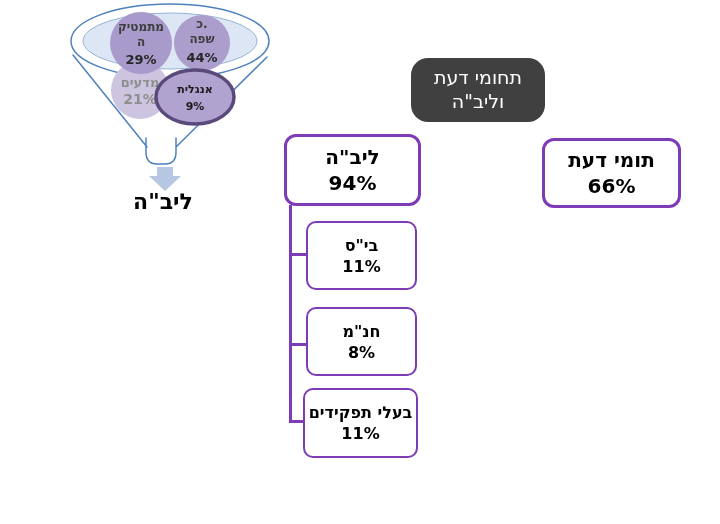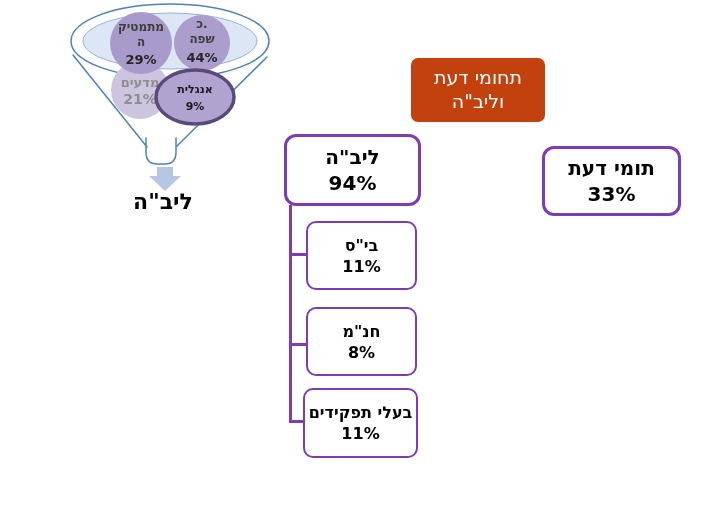--- a/index.html
+++ b/index.html
@@ -23,43 +23,43 @@
   #funnel-outcome-label {
     left: 101px; top: 189px; width: 124px;
     text-align: center;
     font-size: 22px; font-weight: bold; color: #000000;
     direction: rtl;
   }
 
   
   .title-box {
     left: 411px; top: 58px; width: 134px; height: 64px;
-    background: #c2410c;
-    border-radius: 7px;
+    background: #404040;
+    border-radius: 17px;
     color: #ffffff;
     display: flex; flex-direction: column;
     align-items: center; justify-content: center;
     font-size: 19px; line-height: 1.25;
     direction: rtl;
   }
 
   
   .node {
     background: #ffffff;
     border: 3px solid #7d3cb5;
     border-radius: 12px;
     display: flex; flex-direction: column;
     align-items: center; justify-content: center;
     gap: 2px;
     font-weight: bold; color: #000000;
     direction: rtl;
     box-sizing: border-box;
   }
   #core-box      { left: 284px; top: 134px; width: 137px; height: 72px; font-size: 20px; }
-  #domains-box   { left: 542px; top: 138px; width: 139px; height: 70px; font-size: 20px; margin-top: 8px; }
+  #domains-box   { left: 542px; top: 138px; width: 139px; height: 70px; font-size: 20px; }
   .child-node    { left: 306px; width: 111px; height: 69px; font-size: 16px;
                    border-width: 2.5px; border-radius: 10px; }
   #school-box    { top: 221px; }
   #special-ed-box{ top: 307px; }
   #roles-box     { top: 388px; left: 303px; width: 115px; height: 70px; }
 
   
   .conn { background: #7d3cb5; }
   #connector-vertical { left: 289px; top: 205px; width: 3px; height: 218px; }
   #connector-stub-1   { left: 289px; top: 253px; width: 18px; height: 3px; }
@@ -115,21 +115,21 @@
     <span>וליב"ה</span>
   </div>
 
   <div id="core-box" class="abs node">
     <span>ליב"ה</span>
     <span>94%</span>
   </div>
 
   <div id="domains-box" class="abs node">
     <span>תומי דעת</span>
-    <span>33%</span>
+    <span>66%</span>
   </div>
 
   <div id="connector-vertical" class="abs conn"></div>
   <div id="connector-stub-1" class="abs conn"></div>
   <div id="connector-stub-2" class="abs conn"></div>
   <div id="connector-stub-3" class="abs conn"></div>
 
   <div id="school-box" class="abs node child-node">
     <span>בי"ס</span>
     <span>11%</span>

